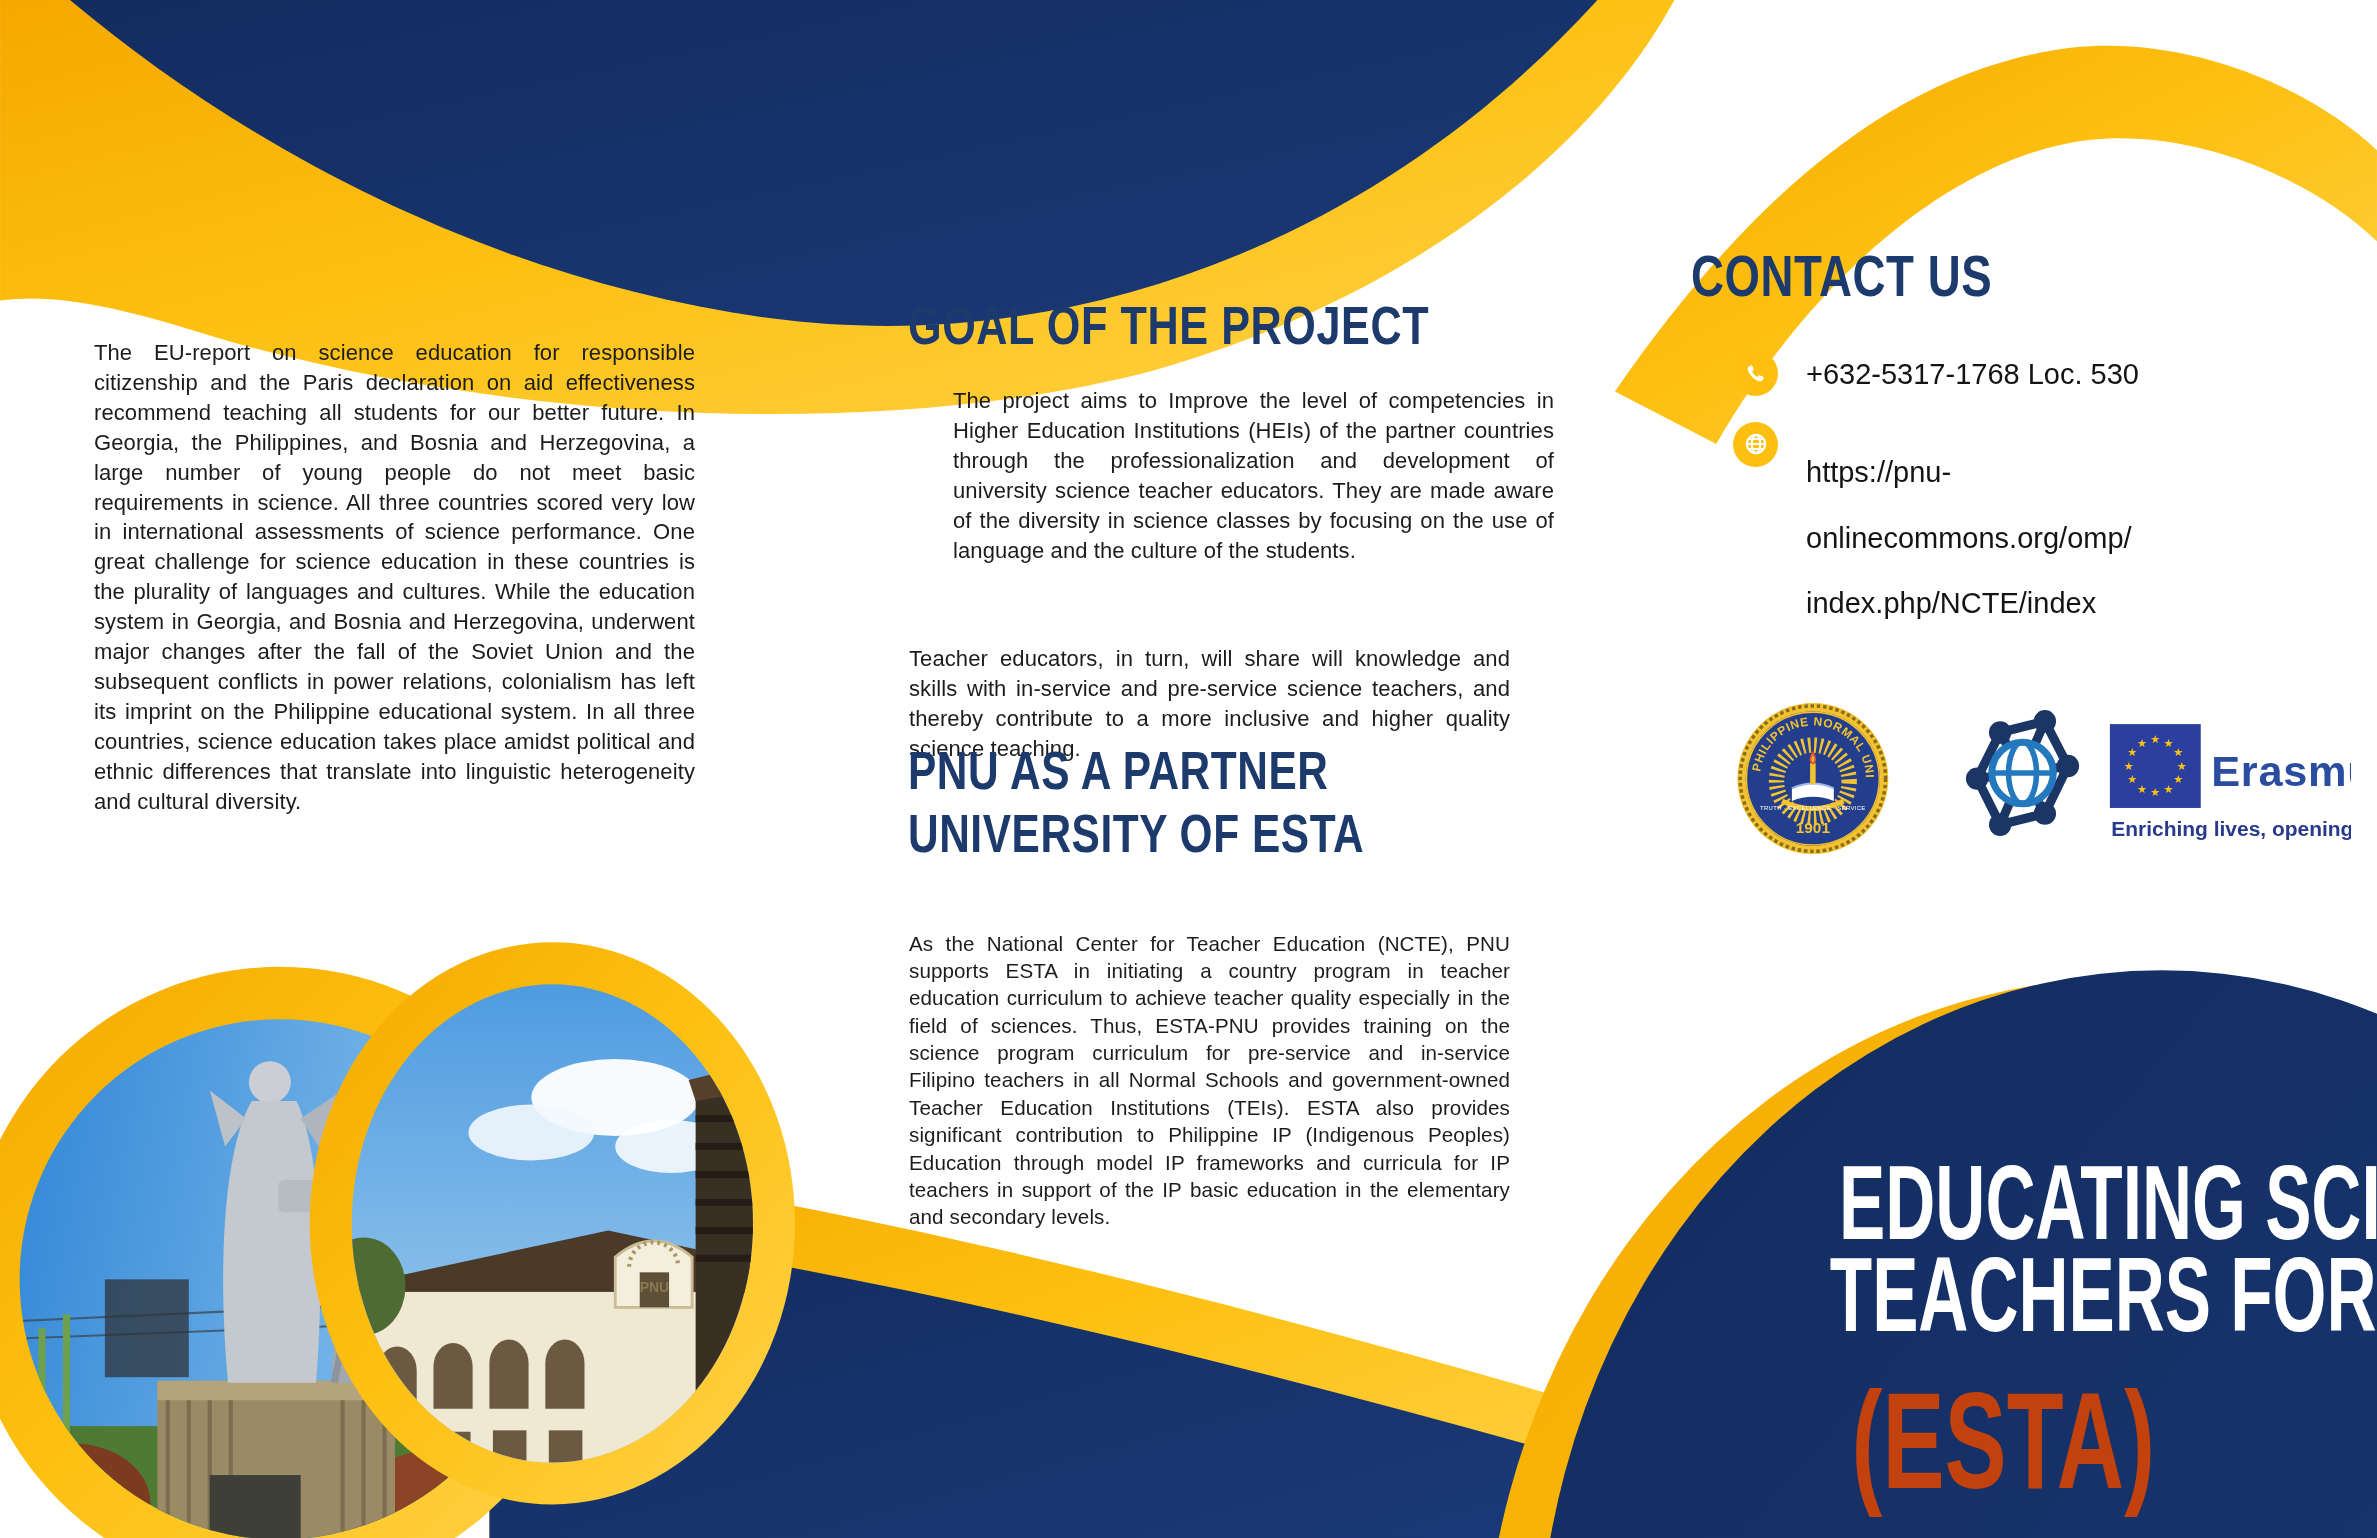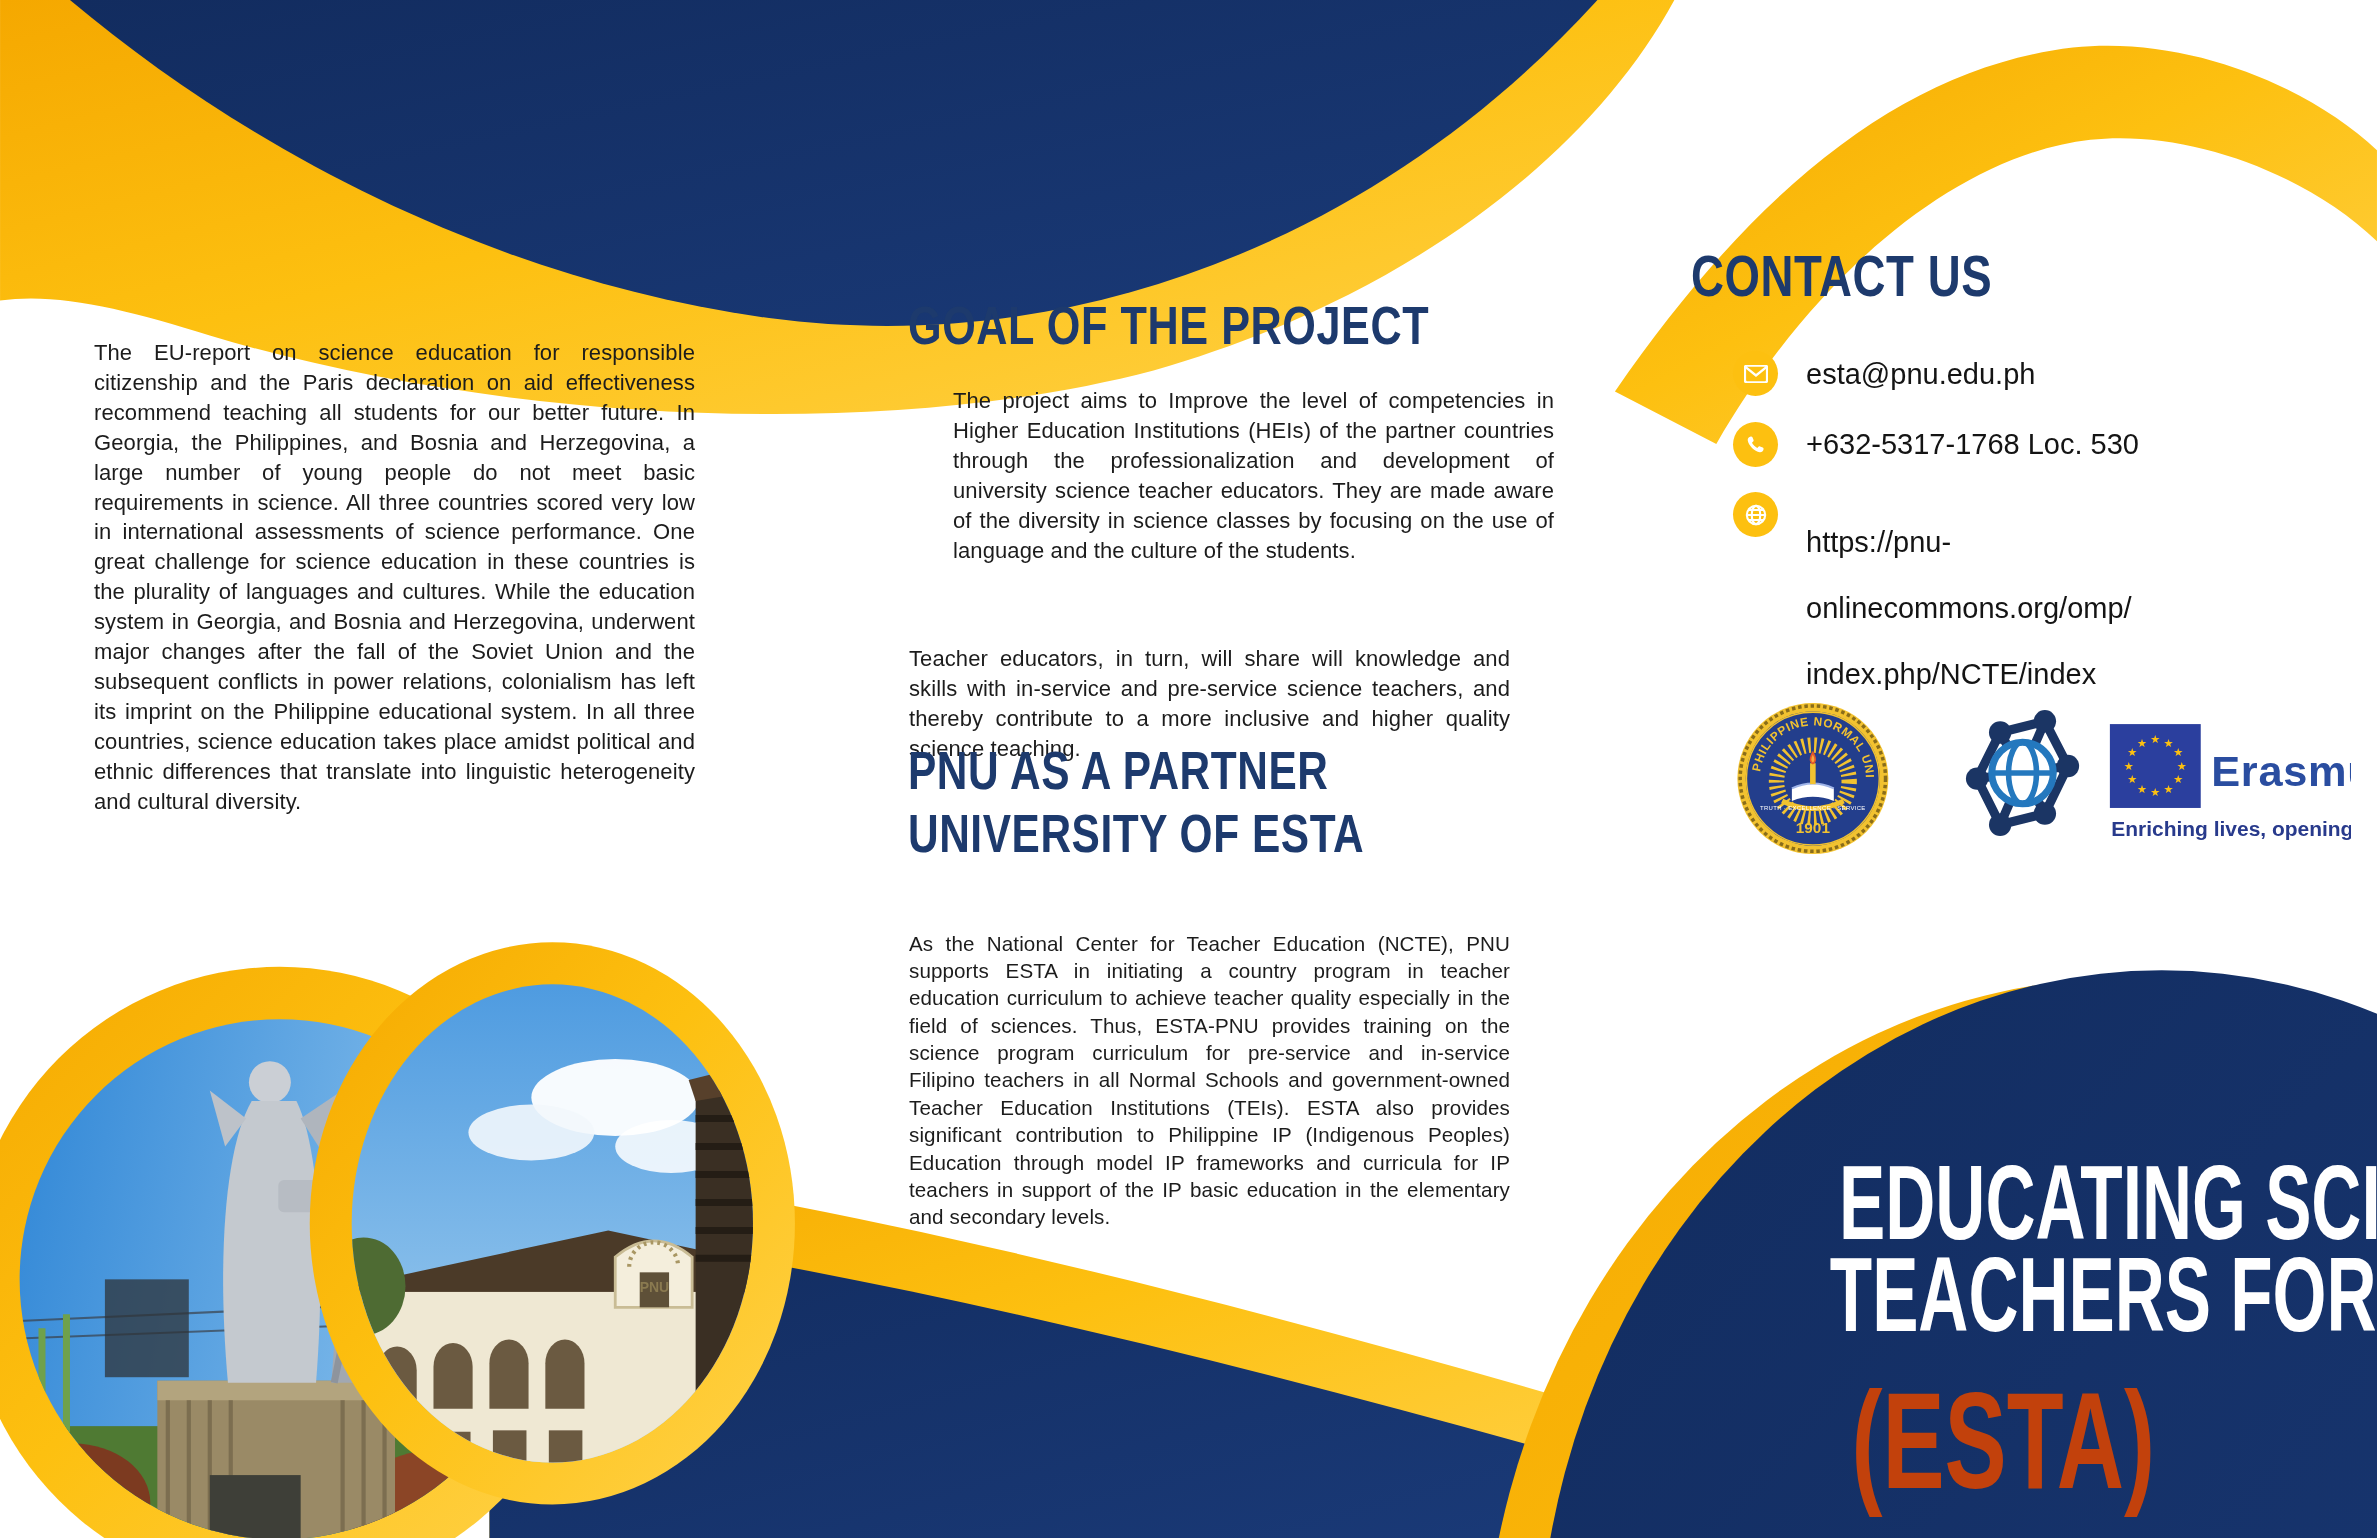--- a/index.html
+++ b/index.html
@@ -163,29 +163,20 @@
     </div>
     <p class="body-copy col-mid-p3">As the National Center for Teacher Education (NCTE), PNU supports ESTA in initiating a country program in teacher education curriculum to achieve teacher quality especially in the field of sciences. Thus, ESTA-PNU provides training on the science program curriculum for pre-service and in-service Filipino teachers in all Normal Schools and government-owned Teacher Education Institutions (TEIs). ESTA  also provides significant contribution to Philippine IP (Indigenous Peoples) Education through model IP frameworks and curricula for IP teachers  in support of the IP basic education  in the elementary and secondary levels.</p>
 
     <div class="hd hd-contact">
       <span class="cond">CONTACT US</span>
     </div>
 
     <div class="contact-list">
       <div class="contact-row">
         <span class="cicon">
-          <svg width="24" height="18" viewBox="0 0 34 26">
-            <rect x="1" y="1" width="32" height="24" rx="3" fill="none" stroke="#fff" stroke-width="3.4"></rect>
-            <path d="M2,3 L17,15 L32,3" fill="none" stroke="#fff" stroke-width="3.4"></path>
-          </svg>
-        </span>
-        <span class="cval">esta@pnu.edu.ph</span>
-      </div>
-      <div class="contact-row">
-        <span class="cicon">
           <svg width="21" height="21" viewBox="0 0 24 24">
             <path d="M6.6,2.8 C7.4,2.6 8.2,3 8.5,3.8 L9.8,6.8 C10,7.5 9.9,8.2 9.3,8.7 L8,9.9 C8.9,11.9 12,15 14.1,15.9 L15.3,14.6 C15.8,14.1 16.5,13.9 17.2,14.2 L20.2,15.4 C21,15.8 21.4,16.6 21.2,17.4 C20.8,19.4 19,21.2 16.8,20.9 C11,20.1 3.9,13 3.1,7.2 C2.8,5 4.6,3.2 6.6,2.8 Z" fill="#fff"></path>
           </svg>
         </span>
         <span class="cval">+632-5317-1768 Loc. 530</span>
       </div>
       <div class="contact-row">
         <span class="cicon">
           <svg width="24" height="24" viewBox="0 0 34 34">
             <circle cx="17" cy="17" r="13" fill="none" stroke="#fff" stroke-width="3"></circle>

